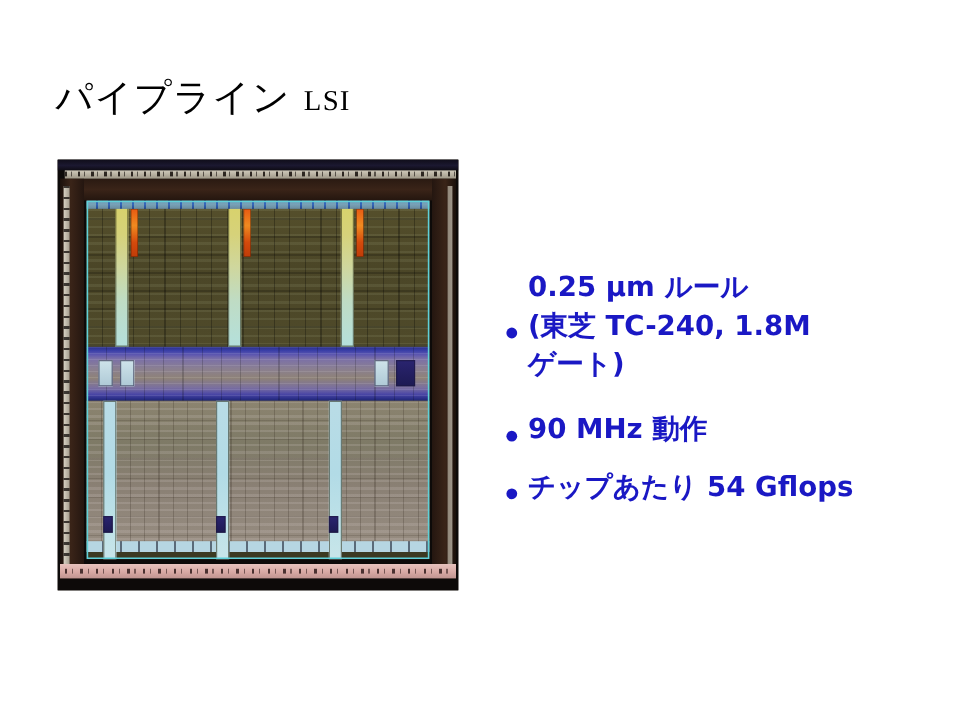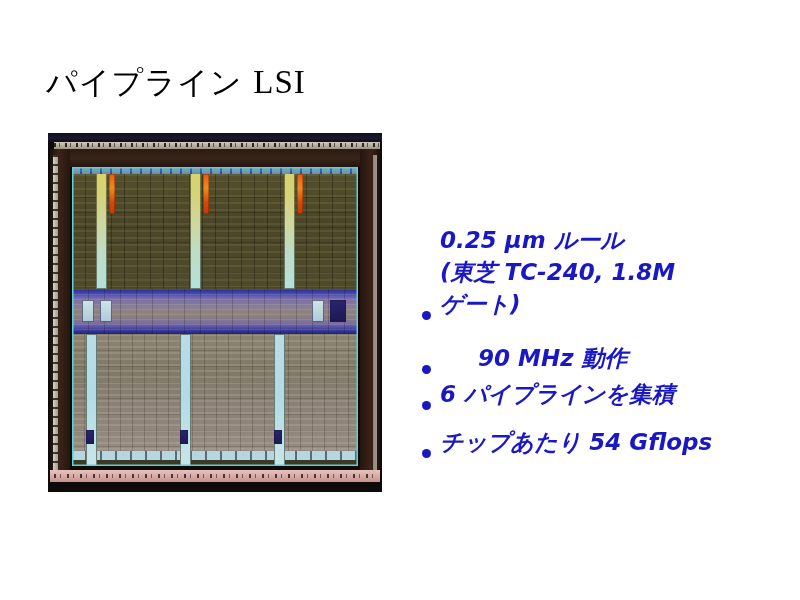--- a/index.html
+++ b/index.html
@@ -23,21 +23,21 @@
     font-size: 31px;
     line-height: 40px;
     color: #000000;
     letter-spacing: 1px;
     white-space: nowrap;
     font-family: "DejaVu Sans", "Liberation Sans", sans-serif;
     font-weight: 400;
   }
   #slide-title .latin {
     font-family: "Liberation Serif", "DejaVu Serif", serif;
-    font-size: 33px;
+    font-size: 24px;
   }
 
   
   #die-photo {
     position: absolute;
     left: 48px;
     top: 133px;
     width: 334px;
     height: 359px;
     background: #120d0c;
@@ -211,43 +211,42 @@
   
   #bullet-list {
     position: absolute;
     left: 422px;
     top: 224px;
     width: 360px;
   }
   .bullet-row {
     position: relative;
     display: flex;
-    align-items: flex-end;
+    align-items: center;
     color: #1a18c4;
-    font-style: italic;
   }
   .bullet-dot {
     flex: 0 0 auto;
     width: 9px;
     height: 9px;
     border-radius: 50%;
     background: #1a18c4;
     margin-top: 11px;
     margin-right: 9px;
   }
   .bullet-text {
     font-size: 23px;
     line-height: 32px;
     color: #1a18c4;
     font-family: "DejaVu Sans", "Liberation Sans", sans-serif;
     font-weight: 700;
     white-space: pre-line;
   }
   .bullet-row.b1 { margin-bottom: 22px; }
-  .bullet-row.b2 { margin-bottom: 4px; gap: 38px; }
+  .bullet-row.b2 { margin-bottom: 16px; }
   .bullet-row.b3 { margin-bottom: 16px; }
 </style>
 </head>
 <body>
 
 <div id="slide-title">
   <span>パイプライン</span>
   <span class="latin">LSI</span>
 </div>
 
@@ -303,23 +302,19 @@
     <span class="bullet-text">0.25 μm ルール
 (東芝  TC-240,  1.8M
 ゲート)</span>
   </div>
 
   <div class="bullet-row b2">
     <span class="bullet-dot"></span>
     <span class="bullet-text">90 MHz 動作</span>
   </div>
 
-  <div class="bullet-row b3">
-    <span class="bullet-dot"></span>
-    <span class="bullet-text">6 パイプラインを集積</span>
-  </div>
 
   <div class="bullet-row b4">
     <span class="bullet-dot"></span>
     <span class="bullet-text">チップあたり 54 Gflops</span>
   </div>
 
 </div>
 
 </body></html>

